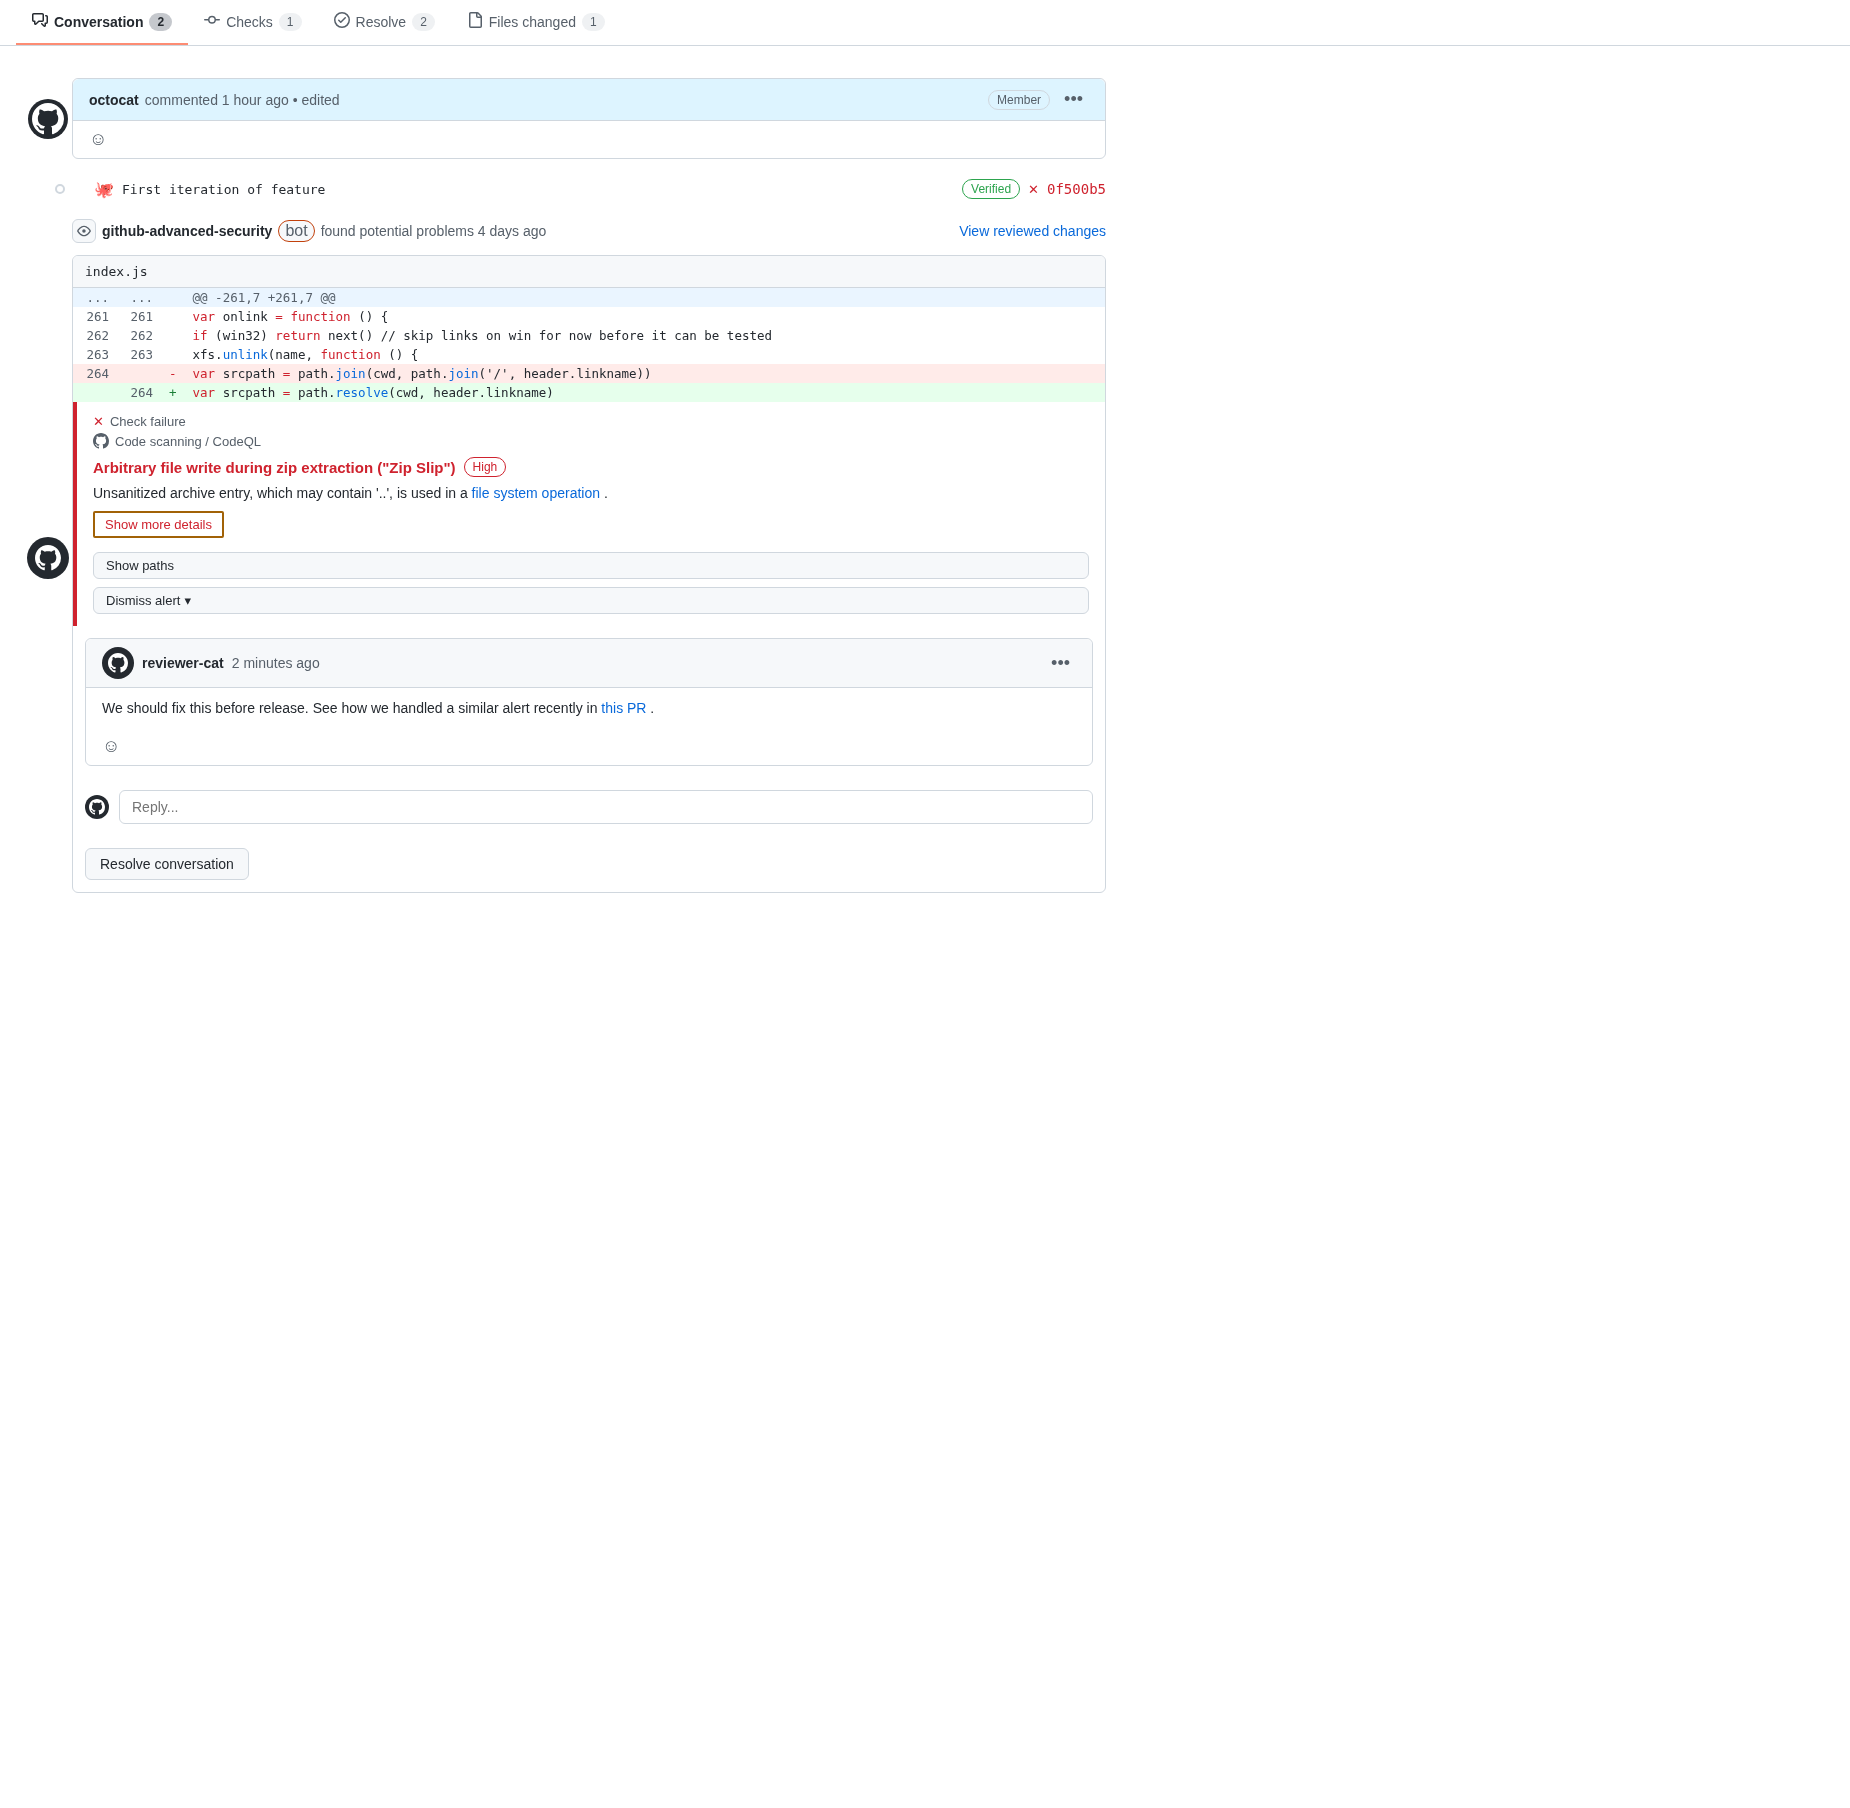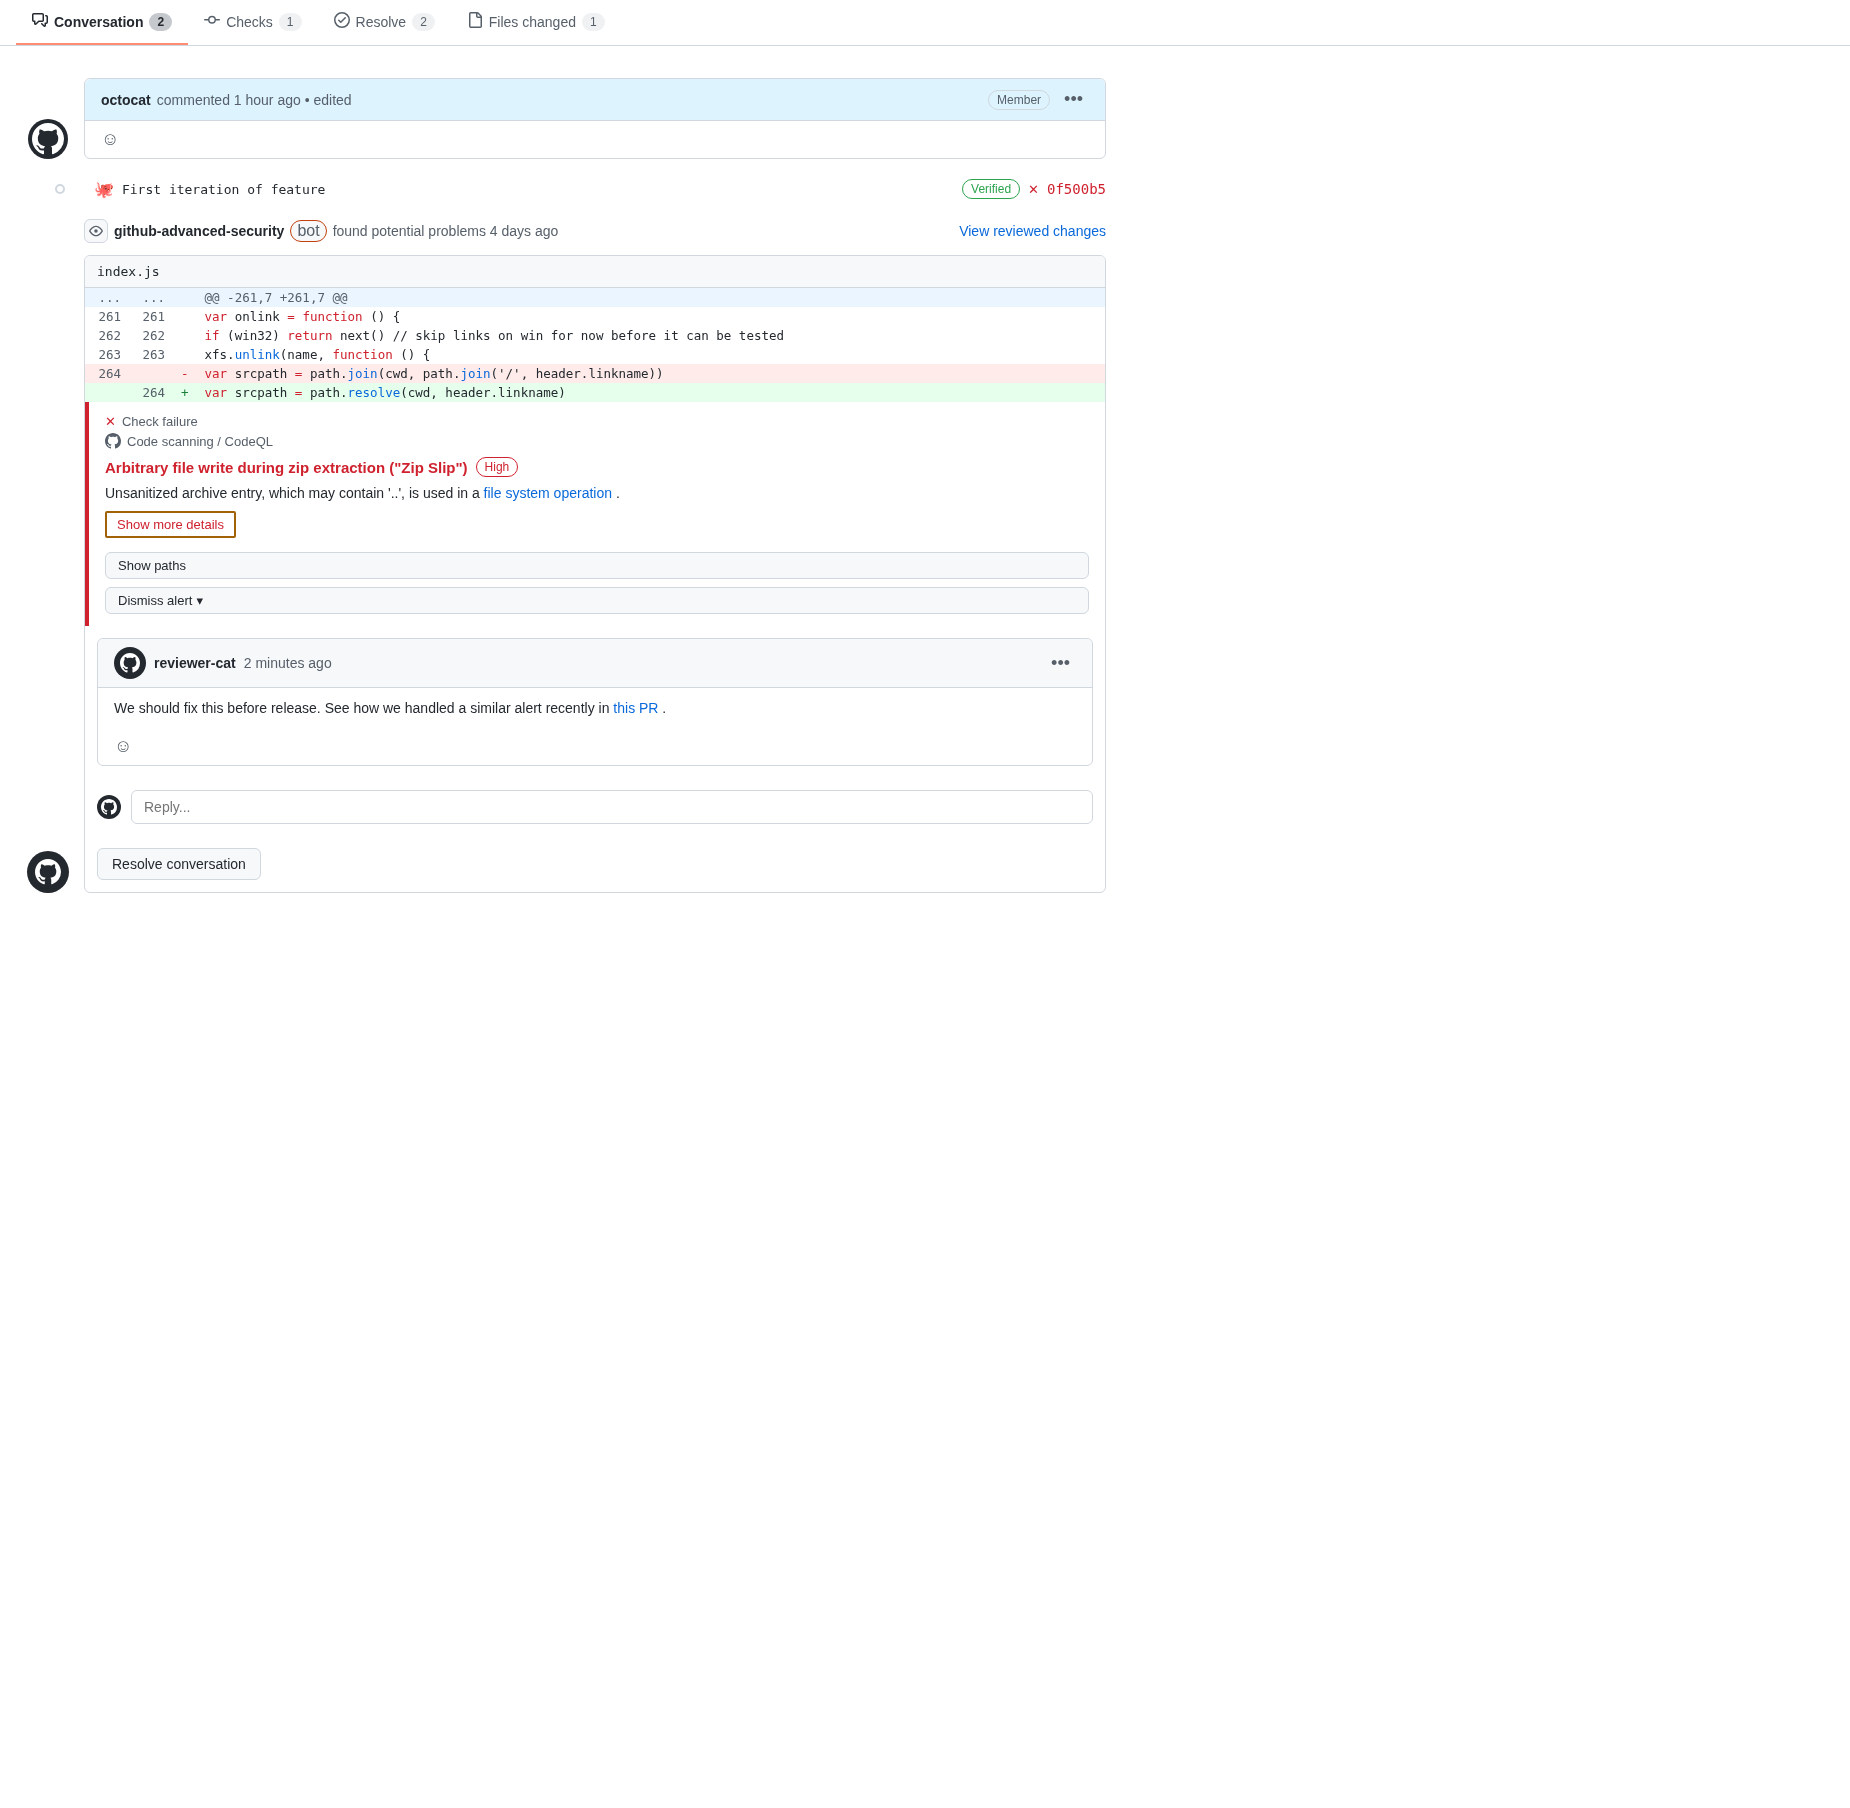--- a/index.html
+++ b/index.html
@@ -349,22 +349,22 @@
       display: flex;
       align-items: center;
       justify-content: center;
       background: #f6f8fa;
       font-size: 14px;
       cursor: pointer;
     }
 
     .section-outer {
       display: flex;
-      align-items: flex-end;
-      gap: 12px;
+      align-items: center;
+      gap: 0;
       width: 100%;
       padding: 12px 0;
     }
   </style>
 </head>
 <body>
 
 <div class="tabs-bar">
   <div class="tab active">
     <span>

